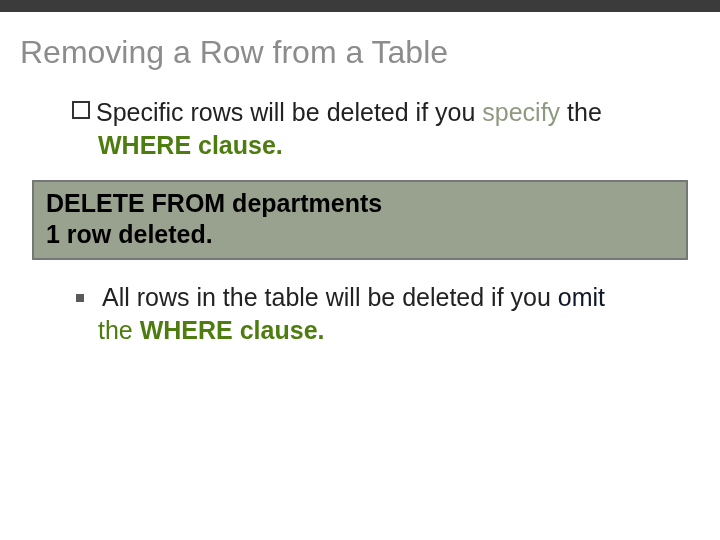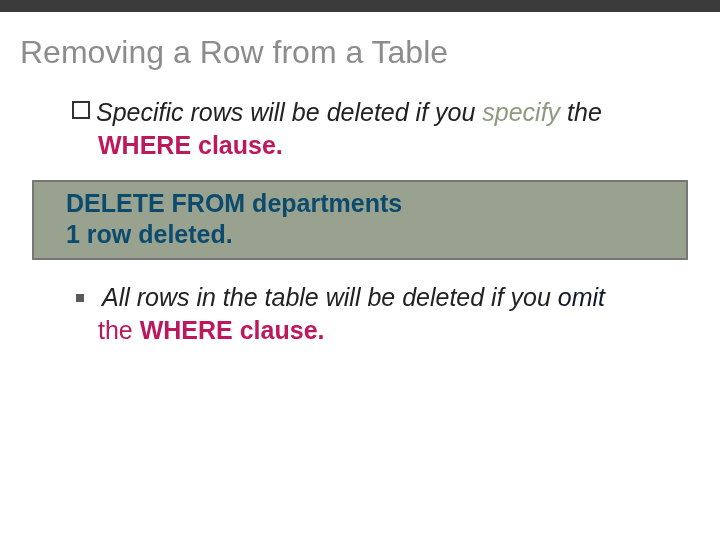--- a/index.html
+++ b/index.html
@@ -45,47 +45,45 @@
     background: #5a5a5a;
     margin-right: 18px;
     margin-left: 4px;
     margin-top: 12px;
     flex-shrink: 0;
   }
   .para {
     font-size: 25px;
     color: #222;
     line-height: 1.25;
-    font-style: italic;
   }
   .specify { color: #8e9a80; }
   .omit { color: #0f172a; }
   .bold { font-weight: bold; }
   .indent-cont {
     font-size: 25px;
-    color: #be185d;
+    color: #4d7c0f;
     line-height: 1.25;
     margin-left: 26px;
     margin-bottom: 18px;
   }
   .codebox {
     margin: 10px 12px 22px 0;
     border: 2px solid #777;
     background: #98a28e;
     padding: 6px 12px 8px 12px;
     margin-left: -40px;
     margin-right: -24px;
   }
   .codebox .codeline {
     font-size: 25px;
     font-weight: bold;
-    color: #0c4a6e;
+    color: #000000;
     line-height: 1.25;
     white-space: pre;
-    margin-left: 20px;
   }
 </style>
 </head>
 <body>
 
 <div class="topbar"></div>
 
 <div class="title">Removing a Row from a Table</div>
 
 <div class="content">

